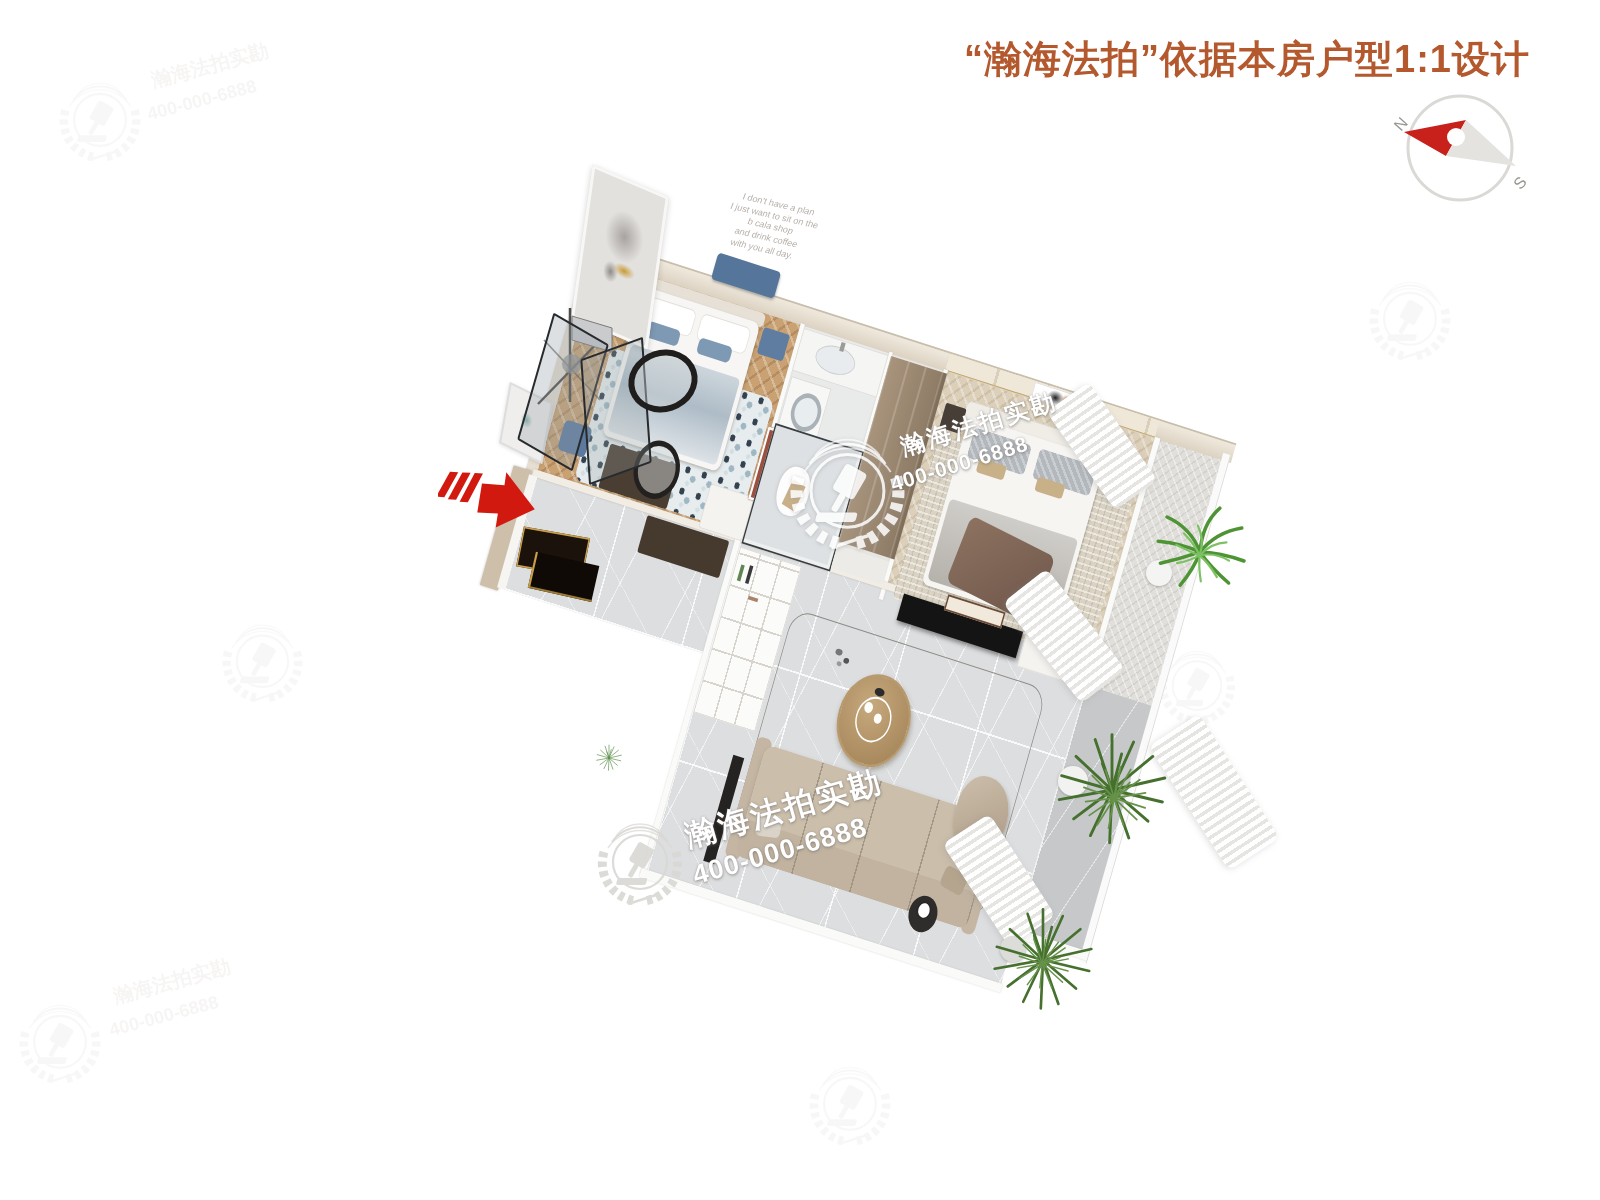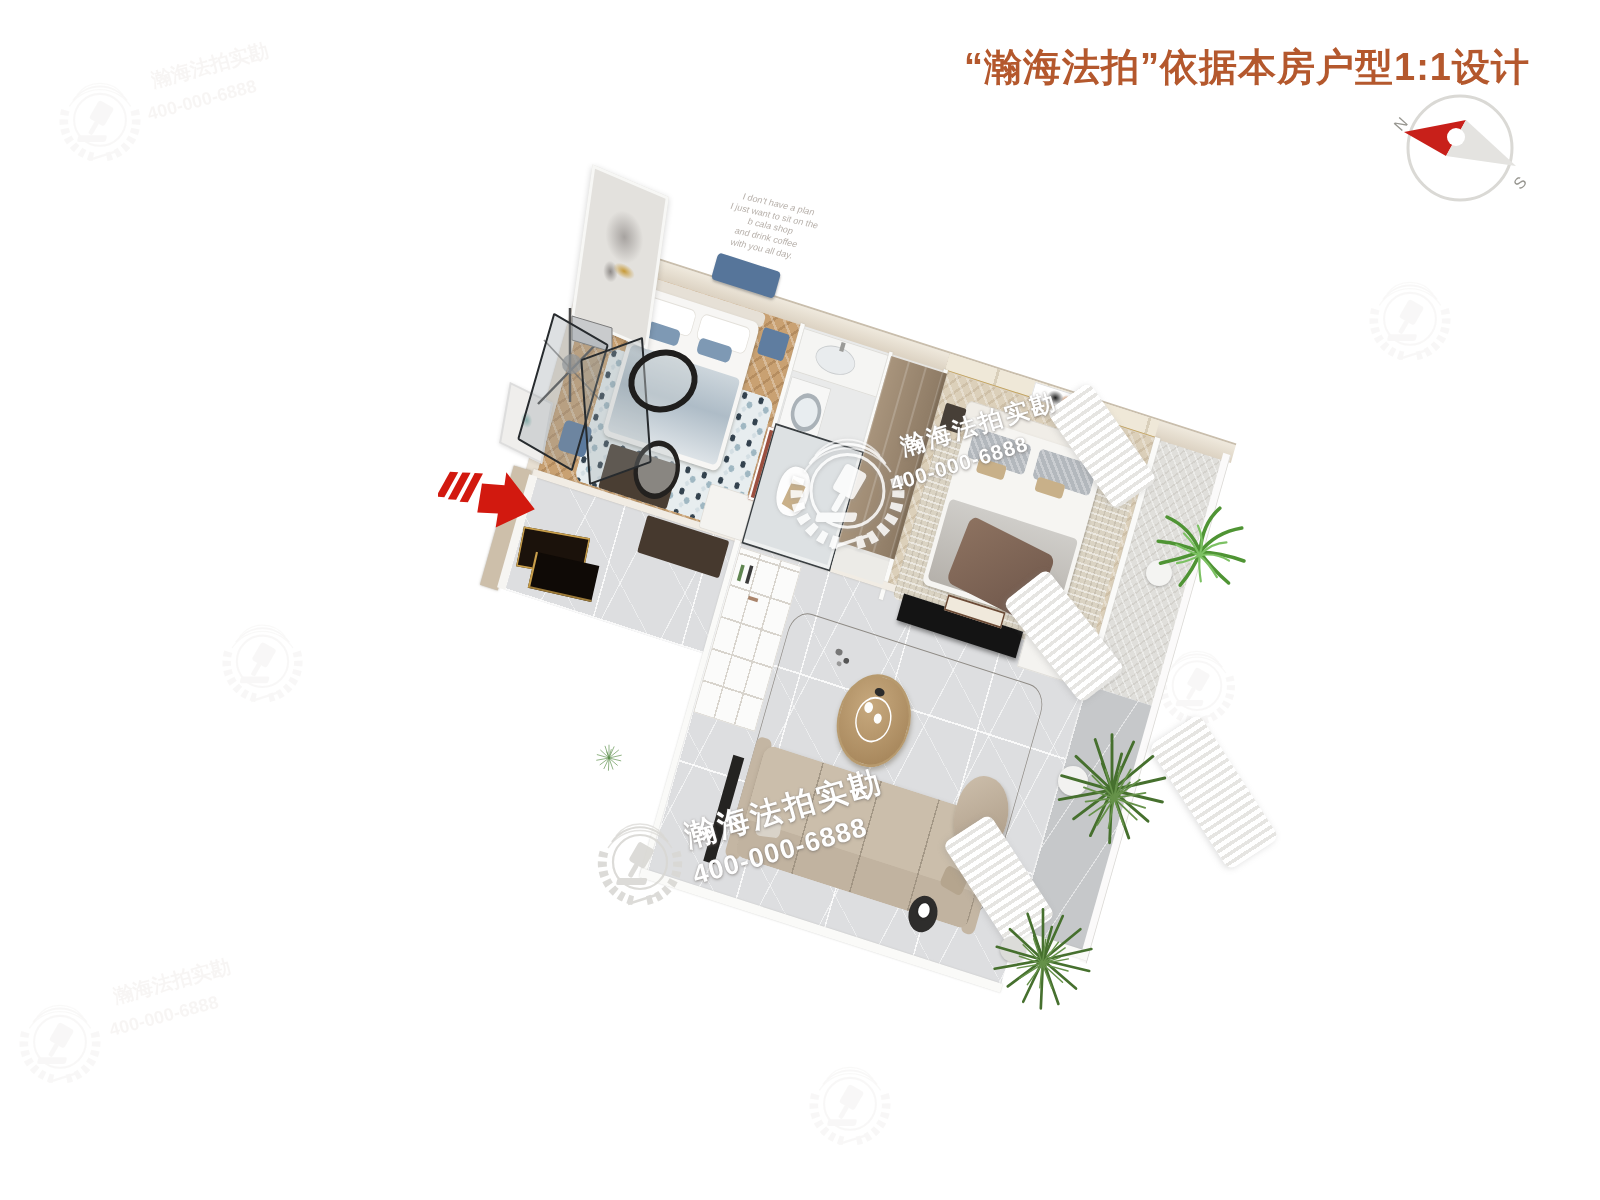--- a/index.html
+++ b/index.html
@@ -4,21 +4,21 @@
 <style>
   html,body{margin:0;padding:0;}
   body{
     width:1600px;height:1200px;position:relative;overflow:hidden;
     background:#ffffff;font-family:"Liberation Sans", sans-serif;
   }
   .abs{position:absolute;}
   
   .title{
     top:34px;right:70px;font-size:38px;font-weight:700;color:#b4582d;
-    letter-spacing:1px;white-space:nowrap;margin-top:8px;
+    letter-spacing:1px;white-space:nowrap;
   }
   
   .wm-faint{color:#8e8277;opacity:.055;}
   .wm-faint-text{color:#b29a8c;opacity:.09;font-weight:700;white-space:nowrap;}
   .wm-white{
     color:#ffffff;font-weight:700;white-space:nowrap;letter-spacing:3px;
     text-shadow:0 1px 3px rgba(110,105,100,.65),0 0 1px rgba(130,130,130,.5);
   }
   .wm-phone{letter-spacing:1px;}
   

